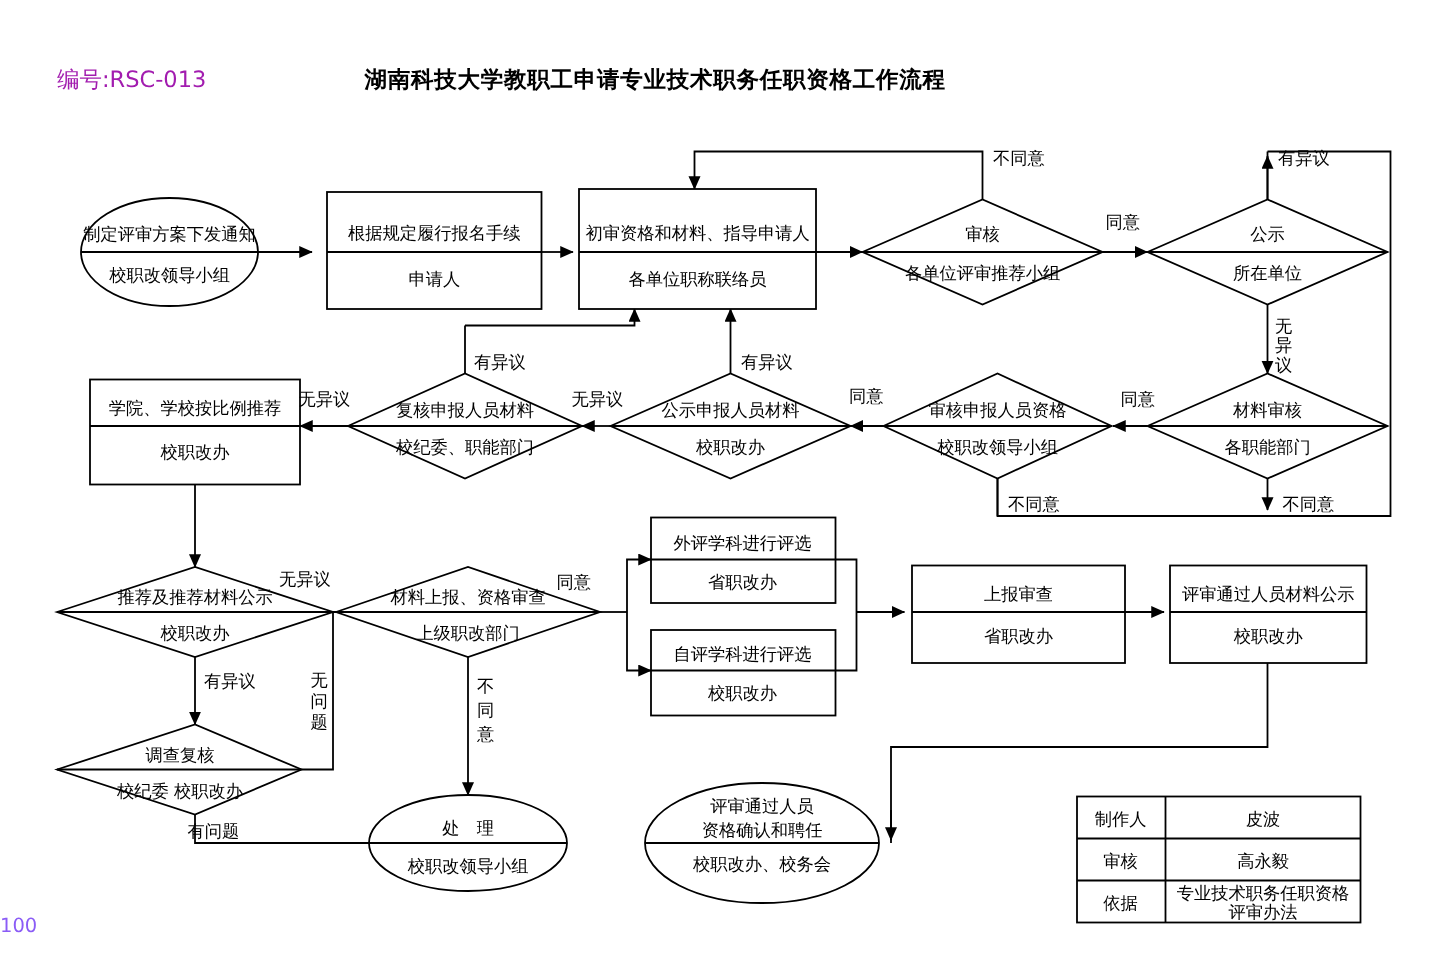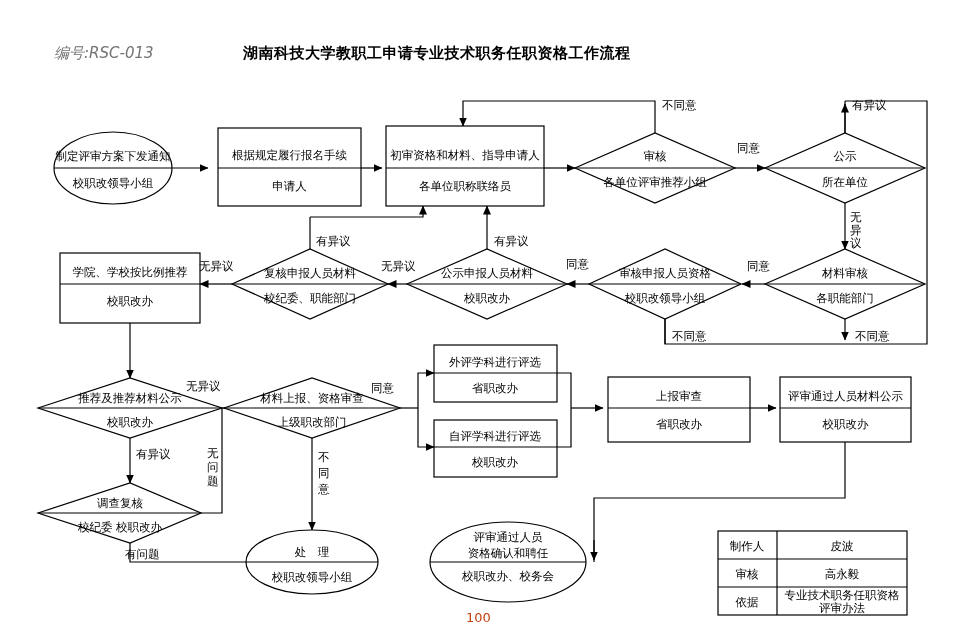--- a/index.html
+++ b/index.html
@@ -1,20 +1,20 @@
 <!DOCTYPE html>
 <html><head>
 <meta charset="utf-8">
 <style>
   html,body{margin:0;padding:0;background:#fff;}
   body{width:957px;height:637px;font-family:"DejaVu Sans","Liberation Sans",sans-serif;}
   #page{position:relative;width:957px;height:637px;overflow:hidden;background:#fff;}
-  .doc-no{position:absolute;left:54px;top:44px;font-size:15px;color:#737373;letter-spacing:0px;font-style:italic;}
+  .doc-no{position:absolute;left:38px;top:44px;font-size:15px;color:#a21caf;letter-spacing:0px;}
   .doc-title{position:absolute;left:243px;top:44px;font-size:15px;font-weight:bold;color:#000;letter-spacing:0.5px;}
-  .page-num{position:absolute;left:0;top:610px;width:957px;text-align:center;font-size:13px;color:#c2410c;}
+  .page-num{position:absolute;left:0;top:610px;width:957px;font-size:13px;color:#8b5cf6;}
   svg{position:absolute;left:0;top:0;}
   .shape{fill:#ffffff;stroke:#000000;stroke-width:1.2;}
   .line{stroke:#000000;stroke-width:1.2;fill:none;}
   .divider{stroke:#000000;stroke-width:1.2;}
   text{font-family:"DejaVu Sans","Liberation Sans",sans-serif;fill:#000;}
   .t{font-size:11.5px;}
   .lbl{font-size:11.5px;}
   .tblT{font-size:11.5px;}
 </style>
 </head>

